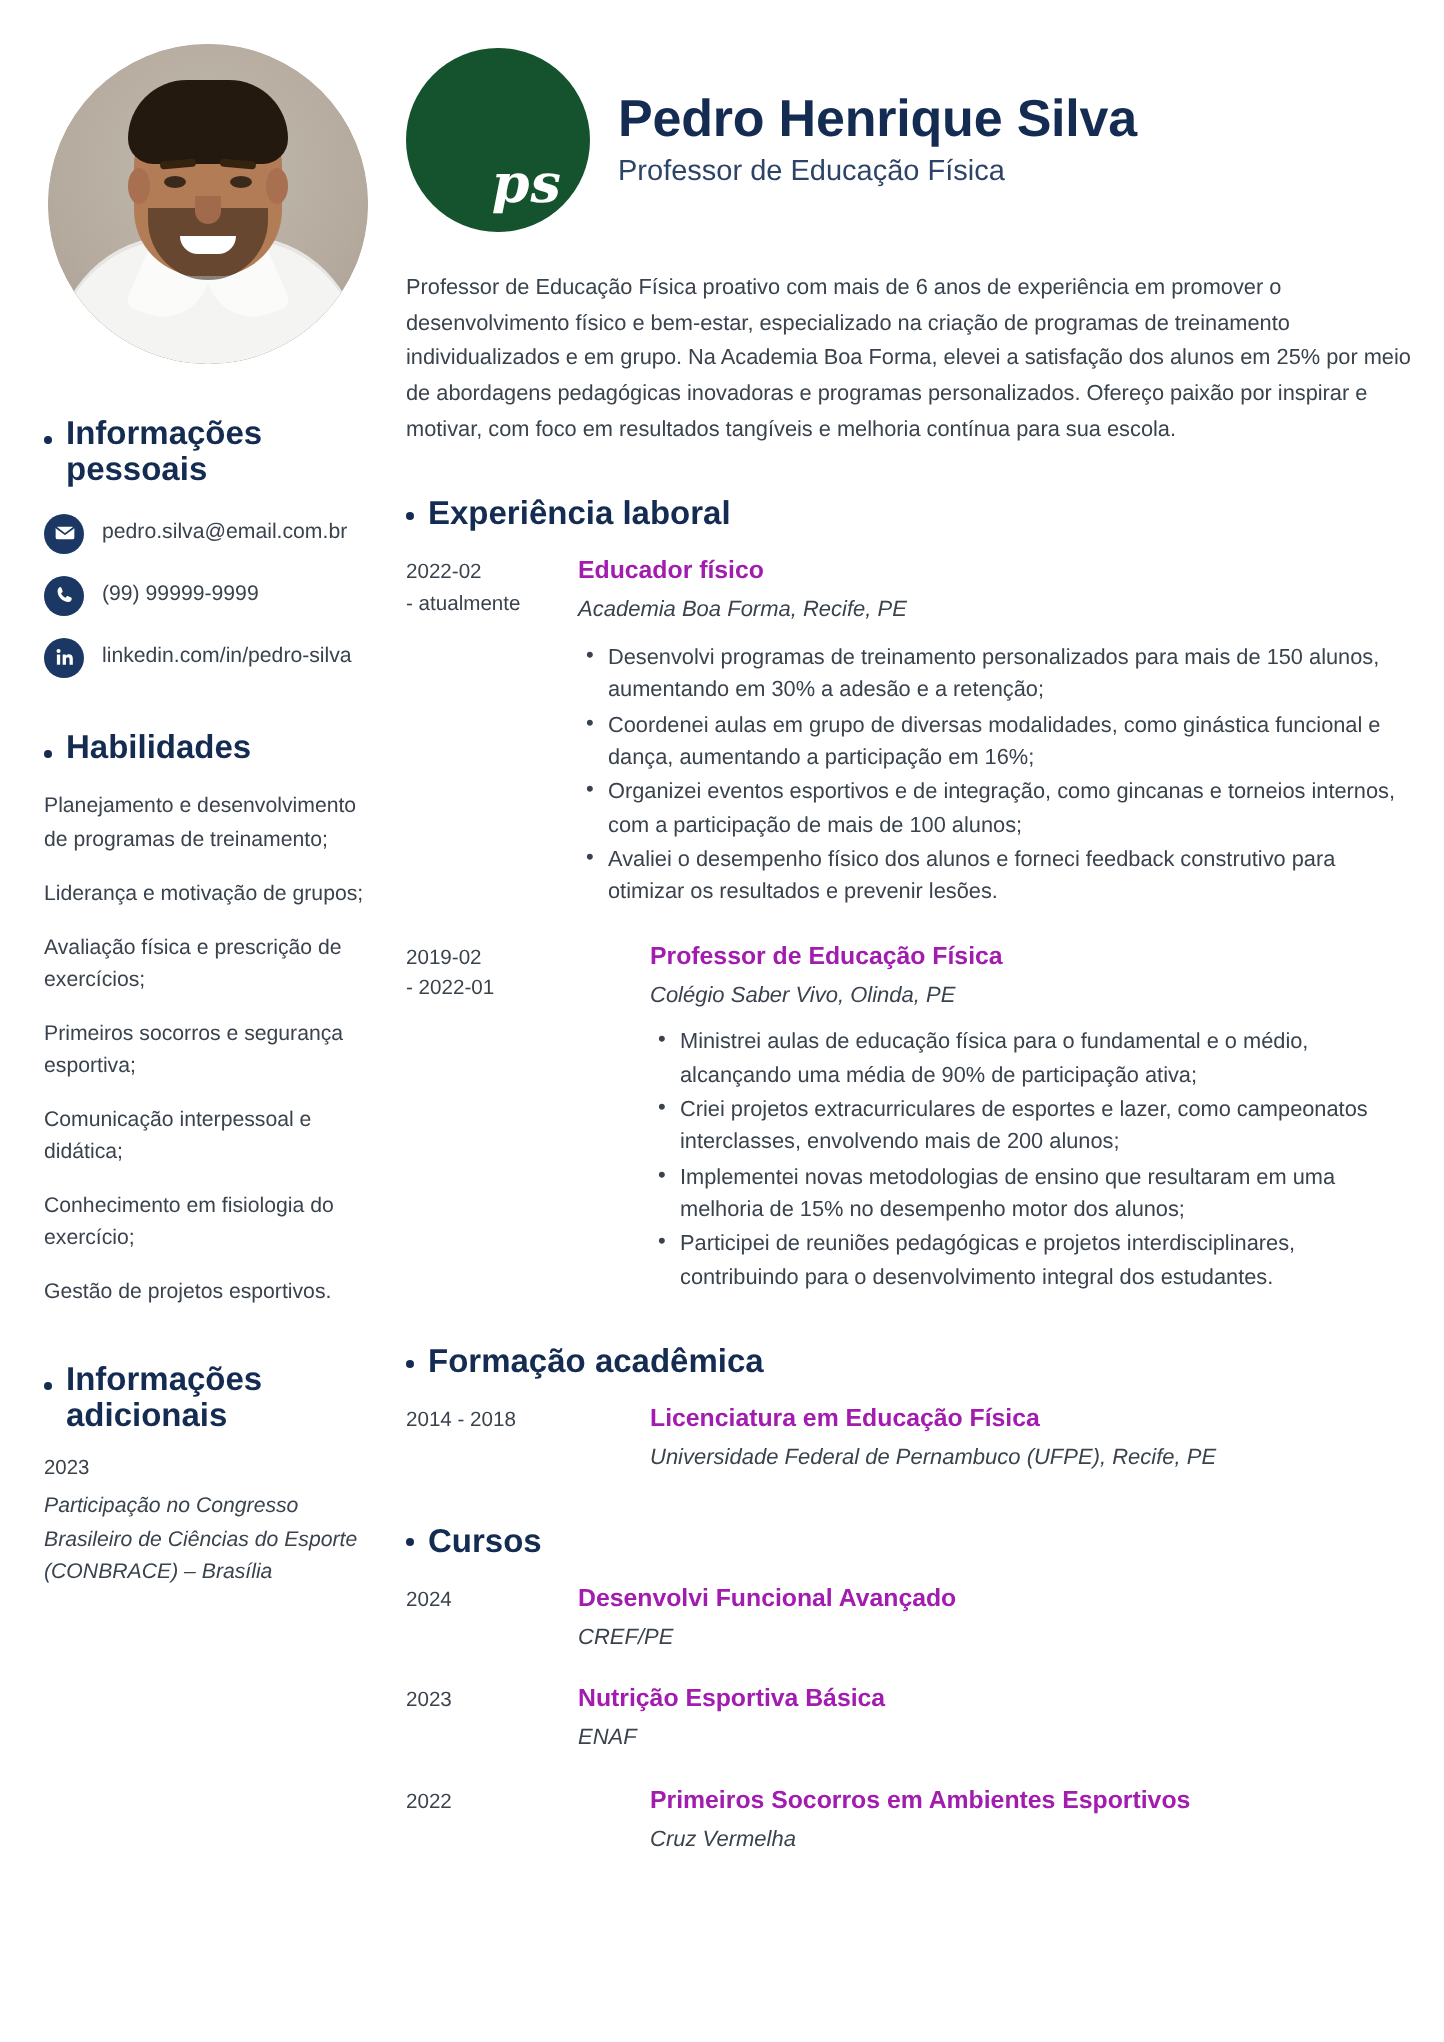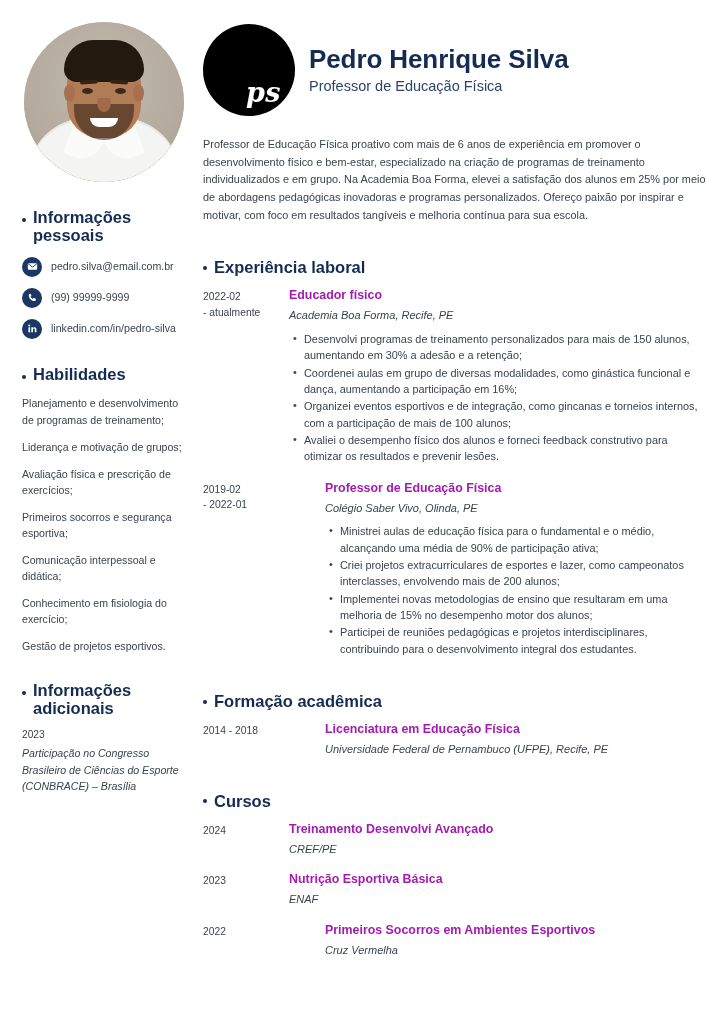--- a/index.html
+++ b/index.html
@@ -243,21 +243,21 @@
     box-sizing: border-box;
   }
   .header-row {
     display: flex;
     align-items: center;
     height: 100px;
   }
   .monogram {
     width: 92px; height: 92px;
     border-radius: 50%;
-    background: #000000;
+    background: #14532d;
     flex: 0 0 auto;
     position: relative;
   }
   .monogram span {
     position: absolute;
     right: 14px;
     bottom: 8px;
     font-family: "DejaVu Serif", serif;
     font-style: italic;
     font-weight: bold;
@@ -281,21 +281,21 @@
   }
 
   .summary {
     font-size: 10.9px;
     line-height: 1.62;
     color: #3a434d;
     margin-top: 16px;
     text-align: left;
   }
 
-  .section { margin-top: 34px; }
+  .section { margin-top: 24px; }
   .entry {
     display: flex;
     margin-bottom: 14px;
   }
   .entry:last-child { margin-bottom: 0; gap: 36px; }
   .entry-date {
     width: 86px;
     flex: 0 0 86px;
     font-size: 10.3px;
     line-height: 1.52;
@@ -494,21 +494,21 @@
 
     <section class="section">
       <h2 class="main-heading">
         <span class="dot"></span>
         <span>Cursos</span>
       </h2>
 
       <div class="entry">
         <div class="entry-date">2024</div>
         <div class="entry-body">
-          <div class="entry-title">Treinamento Desenvolvi Avançado</div>
+          <div class="entry-title">Desenvolvi Funcional Avançado</div>
           <div class="entry-sub">CREF/PE</div>
         </div>
       </div>
 
       <div class="entry">
         <div class="entry-date">2023</div>
         <div class="entry-body">
           <div class="entry-title">Nutrição Esportiva Básica</div>
           <div class="entry-sub">ENAF</div>
         </div>

